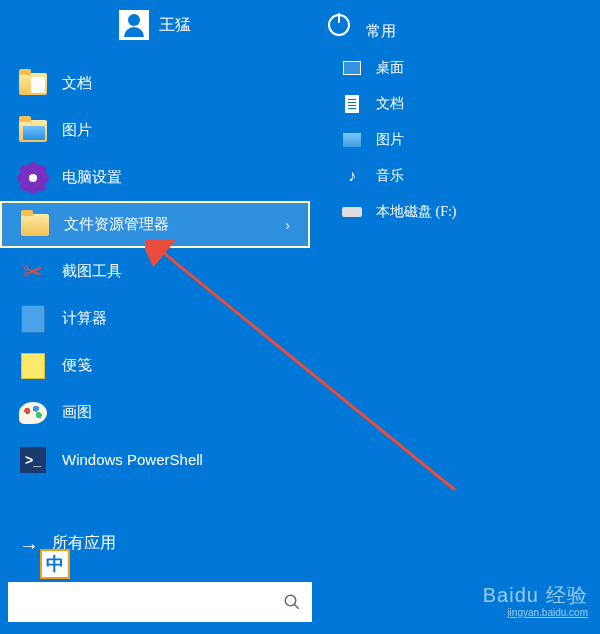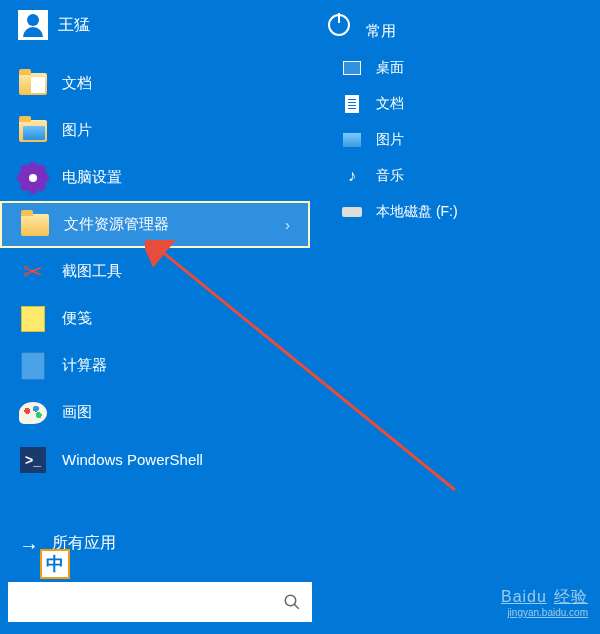--- a/index.html
+++ b/index.html
@@ -23,20 +23,21 @@
       position: absolute;
       left: 310px;
       top: 0;
       width: 290px;
     }
     .user-row {
       display: flex;
       align-items: center;
       padding: 10px 18px;
       height: 50px;
+      justify-content: center;
     }
     .avatar {
       width: 30px;
       height: 30px;
       background: #fff;
       position: relative;
       margin-right: 10px;
     }
     .avatar::before {
       content: "";
@@ -112,20 +113,21 @@
       left: 8px;
     }
     .common-label { font-size: 15px; margin-top: 12px; }
     .right-list { margin-top: 0; }
     .right-item {
       display: flex;
       align-items: center;
       height: 36px;
       padding-left: 32px;
       cursor: pointer;
+      font-family: Liberation Serif, serif;
     }
     .right-item-icon {
       width: 20px;
       height: 18px;
       margin-right: 14px;
       display: flex;
       align-items: center;
       justify-content: center;
     }
     .right-item-label { font-size: 14px; }
@@ -192,21 +194,21 @@
     }
     .watermark {
       position: absolute;
       right: 12px;
       bottom: 16px;
       text-align: right;
       color: rgba(255,255,255,0.6);
       line-height: 1.1;
     }
     .watermark .brand { font-size: 22px; font-weight: bold; letter-spacing: 1px;}
-    .watermark .brand span { font-weight: normal; font-size: 16px; text-decoration: underline;}
+    .watermark .brand span { font-weight: normal; font-size: 20px;}
     .watermark .sub { font-size: 10px; text-decoration: underline; }
     
     .folder-icon {
       width: 28px; height: 22px;
       background: linear-gradient(#ffe9a8,#f5c252);
       border-radius: 2px;
       position: relative;
     }
     .folder-icon::before {
       content:""; position:absolute; top:-4px; left:0;
@@ -308,29 +310,29 @@
         </div>
       <span class="menu-label">文件资源管理器</span>
       <span class="chevron">›</span>
     </div>
     <div class="menu-item">
       <div class="menu-icon scissors-icon">✂</div>
       <span class="menu-label">截图工具</span>
     </div>
     <div class="menu-item">
       <div class="menu-icon">
+          <div class="calc-icon"></div>
+        </div>
+      <span class="menu-label">计算器</span>
+    </div>
+    <div class="menu-item">
+      <div class="menu-icon">
           <div class="note-icon"></div>
         </div>
       <span class="menu-label">便笺</span>
-    </div>
-    <div class="menu-item">
-      <div class="menu-icon">
-          <div class="calc-icon"></div>
-        </div>
-      <span class="menu-label">计算器</span>
     </div>
     <div class="menu-item">
       <div class="menu-icon">
           <div class="paint-icon"></div>
         </div>
       <span class="menu-label">画图</span>
     </div>
     <div class="menu-item">
       <div class="menu-icon">
           <div class="ps-icon">&gt;_</div>

